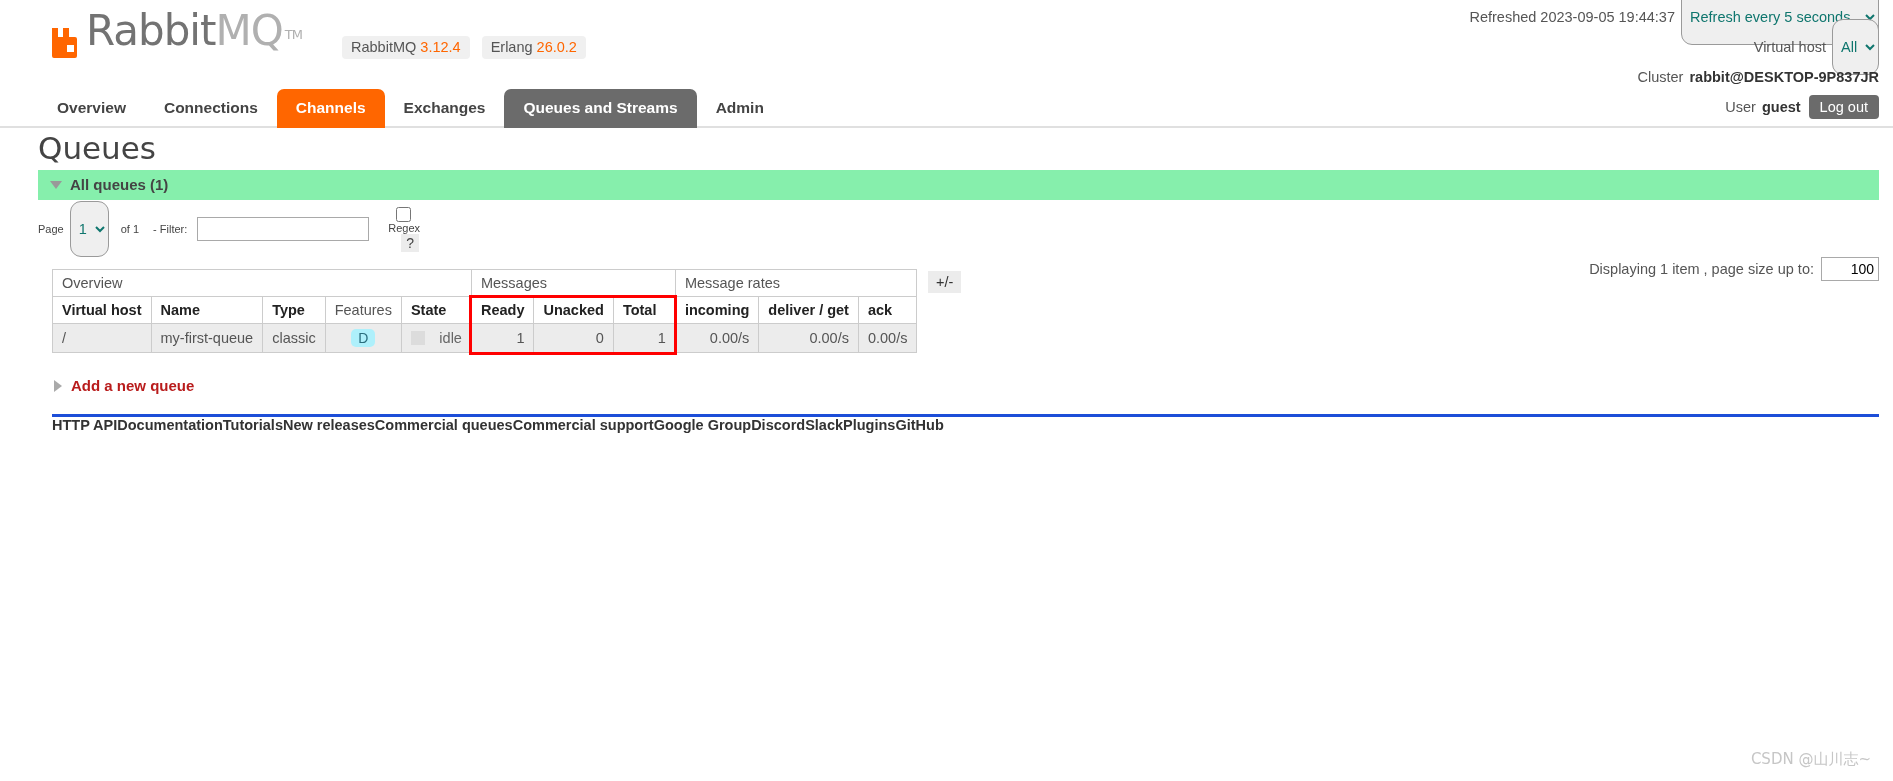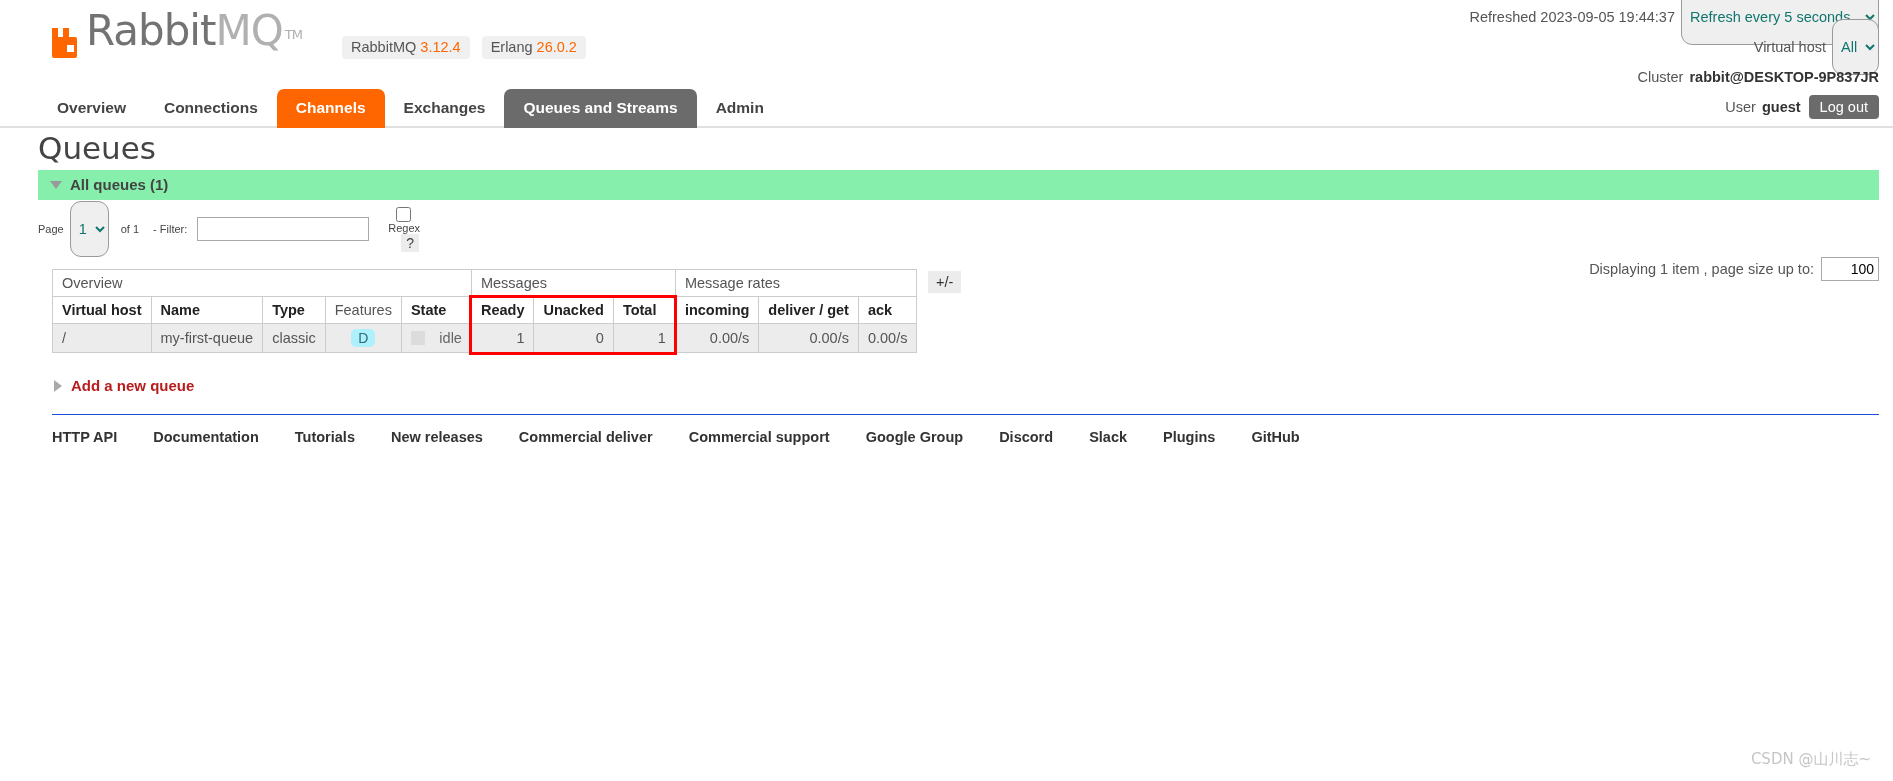--- a/index.html
+++ b/index.html
@@ -174,22 +174,22 @@
   .redbox {
     position: absolute; border: 3px solid #ff0000; pointer-events: none;
   }
 
   
   .addqueue {
     margin: 24px 0 0 52px; display: flex; align-items: center;
     font-size: 15px; font-weight: bold; color: #b91c1c; cursor: pointer;
   }
   .footer {
-    margin: 20px 14px 0 52px; border-top: 1px solid #1d4ed8;
-    padding-top: 14px; display: flex; gap: 36px;
+    margin: 20px 14px 0 52px; border-top: 3px solid #1d4ed8;
+    display: flex; 
   }
   .footer a {
     font-size: 14.5px; font-weight: bold; color: #333;
     text-decoration: none; cursor: pointer; white-space: nowrap;
   }
   .watermark {
     position: absolute; right: 22px; bottom: 12px;
     color: #c6c6c6; font-size: 15px;
     font-family: "DejaVu Sans", sans-serif;
   }
@@ -338,21 +338,21 @@
   <div class="addqueue">
     <span class="caret-right"></span>
     <span>Add a new queue</span>
   </div>
 
   <div class="footer">
     <a>HTTP API</a>
     <a>Documentation</a>
     <a>Tutorials</a>
     <a>New releases</a>
-    <a>Commercial deliver</a>
+    <a>Commercial queues</a>
     <a>Commercial support</a>
     <a>Google Group</a>
     <a>Discord</a>
     <a>Slack</a>
     <a>Plugins</a>
     <a>GitHub</a>
   </div>
 </div>
 
 <div class="watermark">CSDN @山川志~</div>

